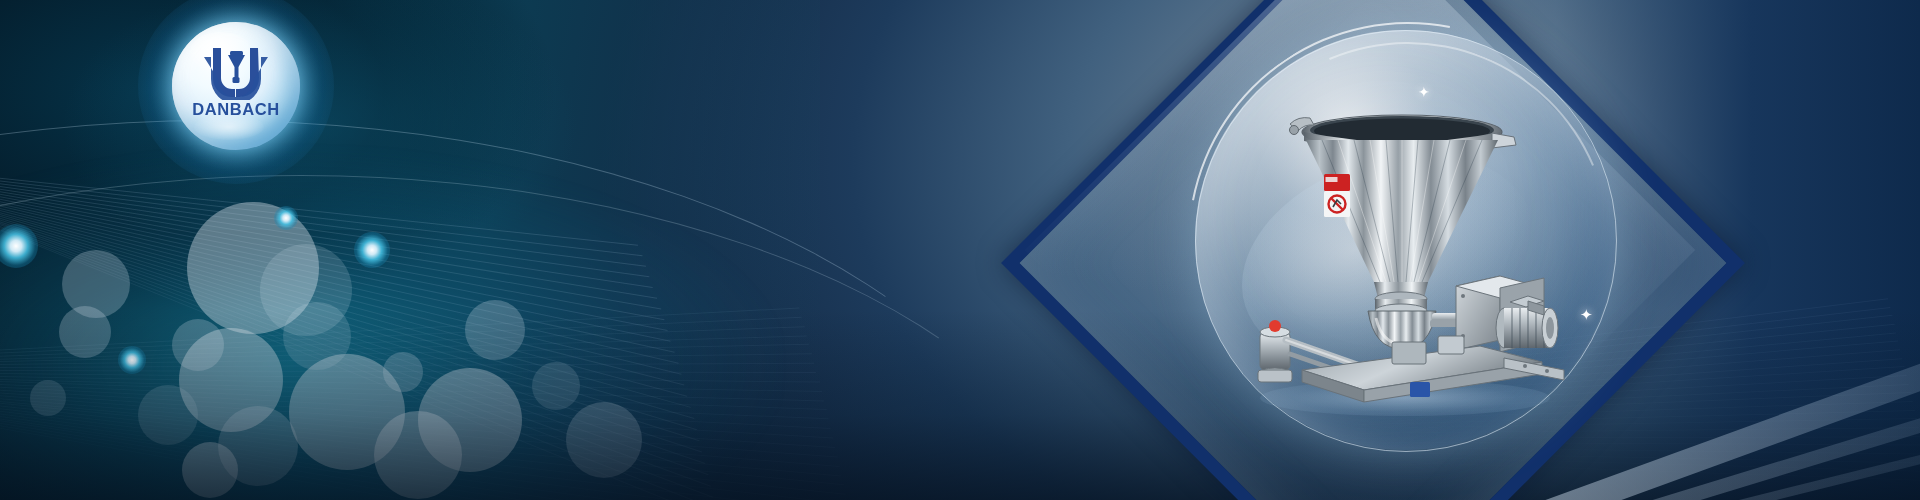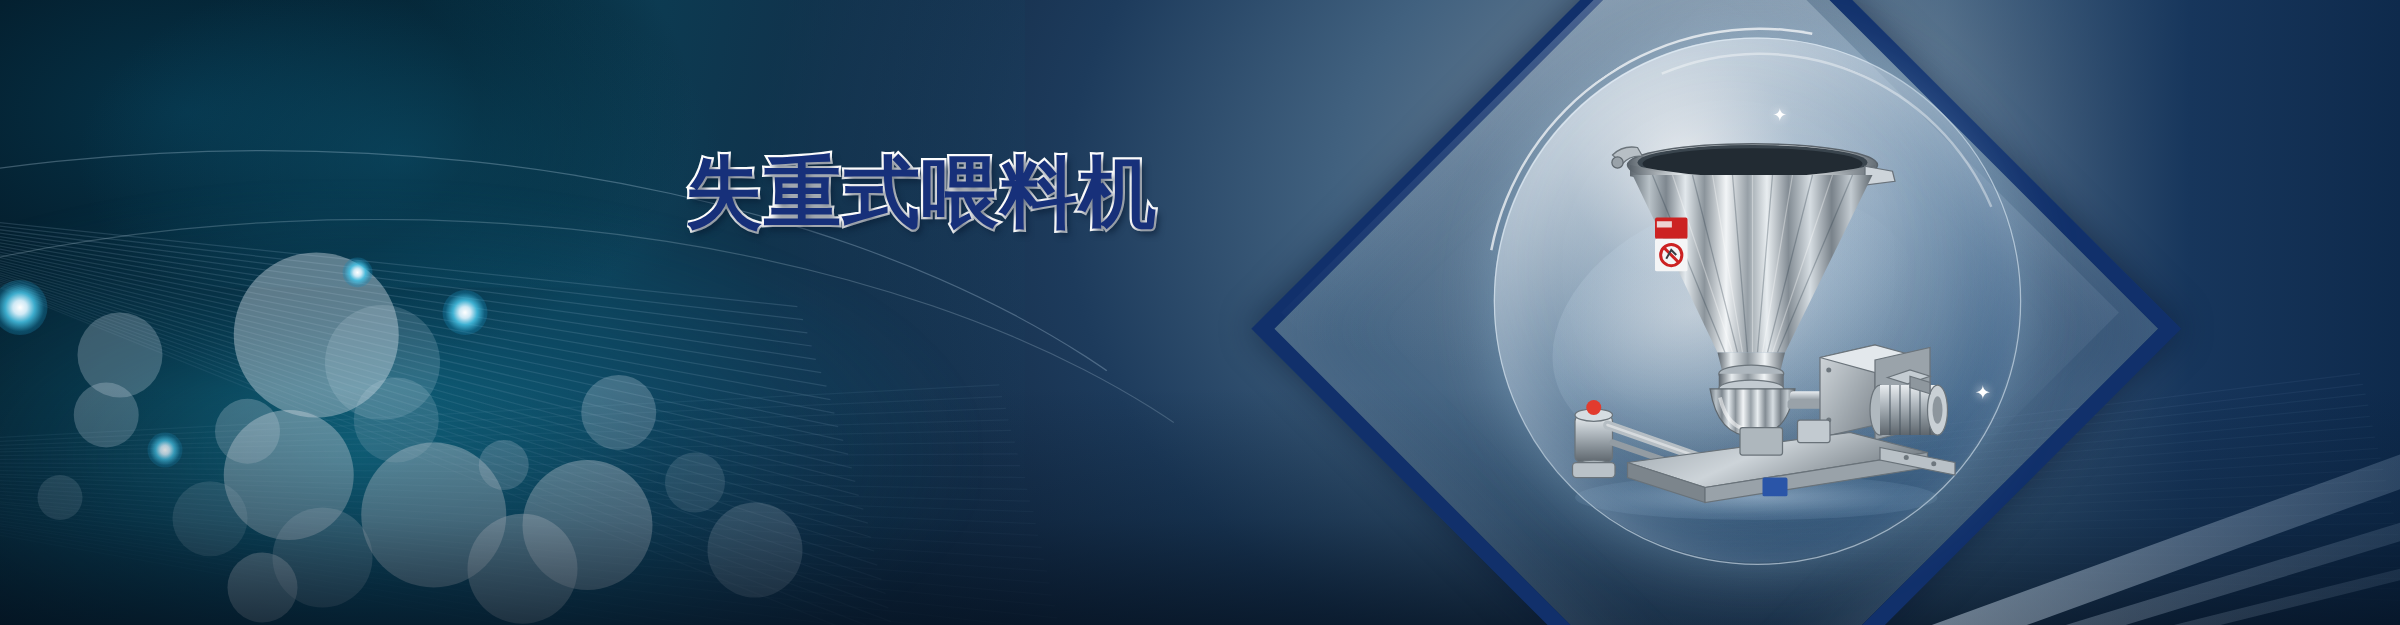--- a/index.html
+++ b/index.html
@@ -247,22 +247,42 @@
     </div>
 
   <div class="bg-bottomvig"></div>
 
   <div class="br-fan">
     <div class="br-band" style="left:180px;top:120px;width:700px;height:26px;transform:rotate(-20deg);"></div>
     <div class="br-band" style="left:150px;top:170px;width:760px;height:14px;transform:rotate(-17deg);opacity:.7;"></div>
     <div class="br-band" style="left:120px;top:205px;width:800px;height:9px;transform:rotate(-14deg);opacity:.55;"></div>
   </div>
 
-
-  <div id="title">失重式喂料机</div>
+  <div id="logo-sphere">
+    <div class="sphere-glow"></div>
+    <div class="sphere-body"></div>
+    <div class="sphere-hl"></div>
+    <div class="sphere-hl2"></div>
+
+    <svg class="logo-mark" viewBox="0 0 152 112">
+
+      <path d="M30 8 h16 v60 a22 22 0 0 0 22 22 h6 v16 h-8 A38 38 0 0 1 30 70 Z" fill="#2a4f9b"></path>
+      <path d="M12 26 h14 v44 a50 50 0 0 0 50 50 v-14 a36 36 0 0 1 -36 -36 Z" fill="#27509c" opacity=".92"></path>
+
+      <path d="M120 8 h-16 v60 a22 22 0 0 1 -22 22 h-6 v16 h8 a38 38 0 0 0 38 -38 Z" fill="#2a4f9b"></path>
+      <path d="M140 26 h-14 v44 a50 50 0 0 1 -50 50 v-14 a36 36 0 0 0 36 -36 Z" fill="#27509c" opacity=".92"></path>
+
+      <path d="M60 22 h34 l-13 24 v20 h-8 v-20 Z" fill="#27509c"></path>
+      <rect x="69" y="66" width="14" height="12" rx="3" fill="#27509c"></rect>
+      <rect x="64" y="14" width="26" height="9" rx="3" fill="#27509c"></rect>
+    </svg>
+
+    <div class="logo-word">DANBACH</div>
+  </div>
+
 
 
   <div id="diamond-wrap">
     <div class="diamond"></div>
     <div class="diamond-inner-sheen"></div>
 
     <div id="glass-ball"></div>
     <div class="ball-rim"></div>
     <div class="ball-swirl"></div>
     <div class="ball-arc" style="left:168px;top:112px;width:436px;height:436px;transform:rotate(-34deg);"></div>

